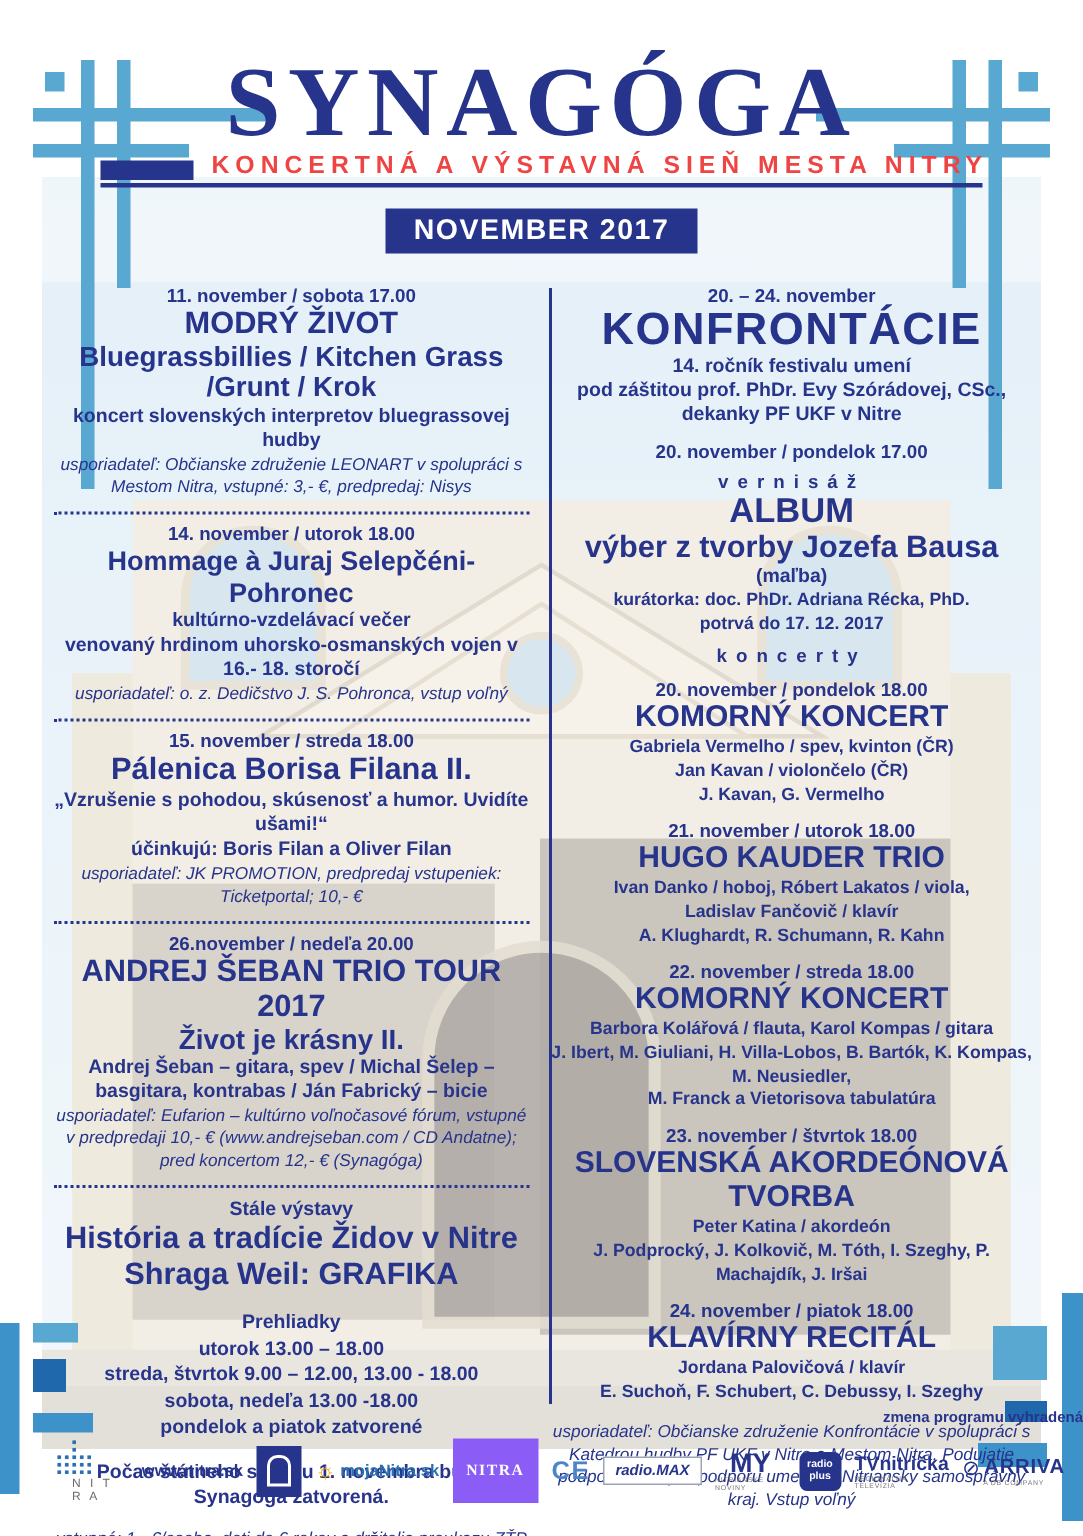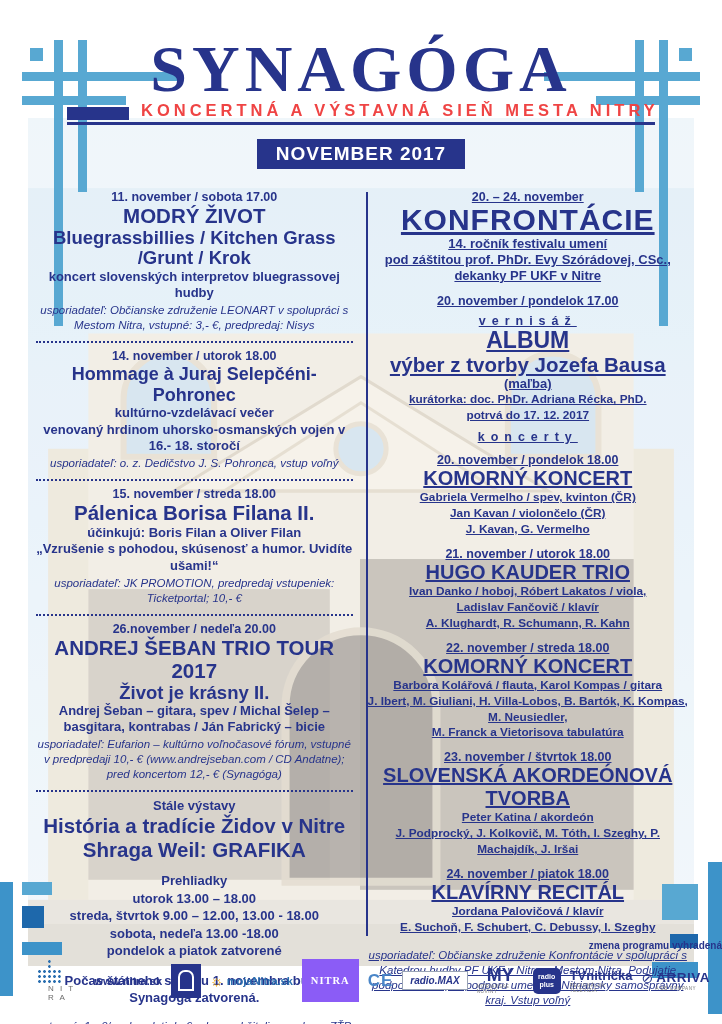--- a/index.html
+++ b/index.html
@@ -22,21 +22,21 @@
   .subtitle-bar{flex:0 0 62px;height:13px;background:#27348b;margin-right:12px;}
   .subtitle-text{font-size:16.5px;font-weight:bold;letter-spacing:4px;white-space:nowrap;color:#ef4444;}
   .subtitle-gap{flex:1;}
   .badge{margin:14px auto 0;width:208px;height:30px;background:#27348b;color:#fff;
          display:flex;align-items:center;justify-content:center;
          font-weight:bold;font-size:19px;letter-spacing:1px;}
   
   .columns{position:absolute;z-index:2;top:190px;left:34px;right:34px;bottom:86px;display:flex;}
   .col{flex:1;display:flex;flex-direction:column;text-align:center;min-width:0;}
   .col-left{padding-right:11px;}
-  .col-right{text-decoration:underline;}
+  .col-right{}
   .vline{width:2px;background:#27348b;margin:2px 0;}
   .date{font-size:12.5px;font-weight:bold;}
   .t-lg{font-size:20.5px;font-weight:bold;line-height:1.12;margin-top:1px;}
   .t-lg-sm{font-size:18px;font-weight:bold;line-height:1.15;margin-top:1px;}
   .t-big2{font-size:18.5px;font-weight:bold;line-height:1.1;}
   .t-md{font-size:13px;font-weight:bold;line-height:1.25;}
   .note{font-size:11.5px;font-style:italic;font-weight:normal;line-height:1.3;margin-top:2px;}
   .dotted{border-top:2.5px dotted #27348b;margin:7px 2px 6px;}
   .l-line{font-size:13px;font-weight:bold;line-height:1.35;}
   .spaced{font-size:12.5px;font-weight:bold;letter-spacing:6px;margin-top:6px;}
@@ -161,22 +161,22 @@
         <div class="t-lg-sm">Hommage à Juraj Selepčéni-Pohronec</div>
         <div class="t-md">kultúrno-vzdelávací večer</div>
         <div class="t-md">venovaný hrdinom uhorsko-osmanských vojen v 16.- 18. storočí</div>
         <div class="note">usporiadateľ: o. z. Dedičstvo J. S. Pohronca, vstup voľný</div>
       </article>
       <div class="dotted"></div>
 
       <article class="ev">
         <div class="date">15. november / streda 18.00</div>
         <div class="t-lg">Pálenica Borisa Filana II.</div>
+        <div class="t-md">„Vzrušenie s pohodou, skúsenosť a humor. Uvidíte ušami!“</div>
         <div class="t-md">účinkujú: Boris Filan a Oliver Filan</div>
-        <div class="t-md">„Vzrušenie s pohodou, skúsenosť a humor. Uvidíte ušami!“</div>
         <div class="note">usporiadateľ: JK PROMOTION, predpredaj vstupeniek: Ticketportal; 10,- €</div>
       </article>
       <div class="dotted"></div>
 
       <article class="ev">
         <div class="date">26.november / nedeľa 20.00</div>
         <div class="t-lg">ANDREJ ŠEBAN TRIO TOUR 2017</div>
         <div class="t-big2">Život je krásny II.</div>
         <div class="t-md">Andrej Šeban – gitara, spev / Michal Šelep – basgitara, kontrabas / Ján Fabrický – bicie</div>
         <div class="note">usporiadateľ: Eufarion – kultúrno voľnočasové fórum, vstupné v predpredaji 10,- € (www.andrejseban.com / CD Andatne); pred koncertom 12,- € (Synagóga)</div>

